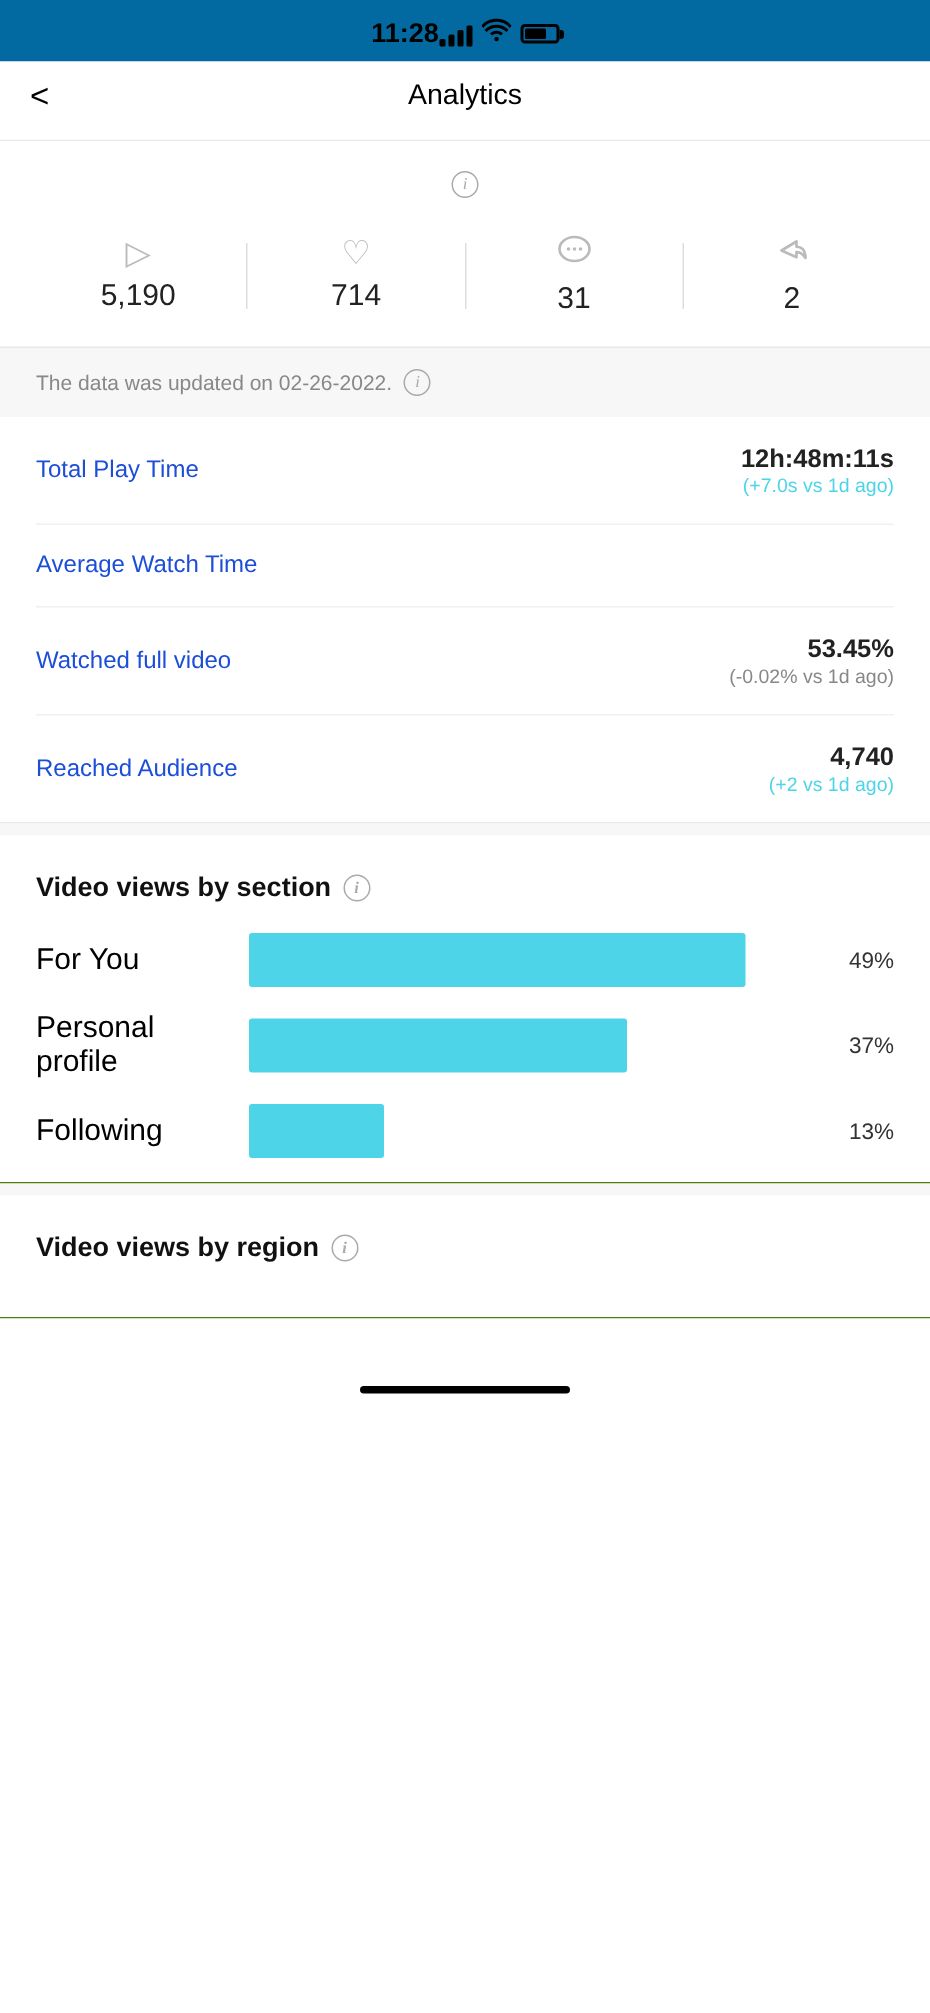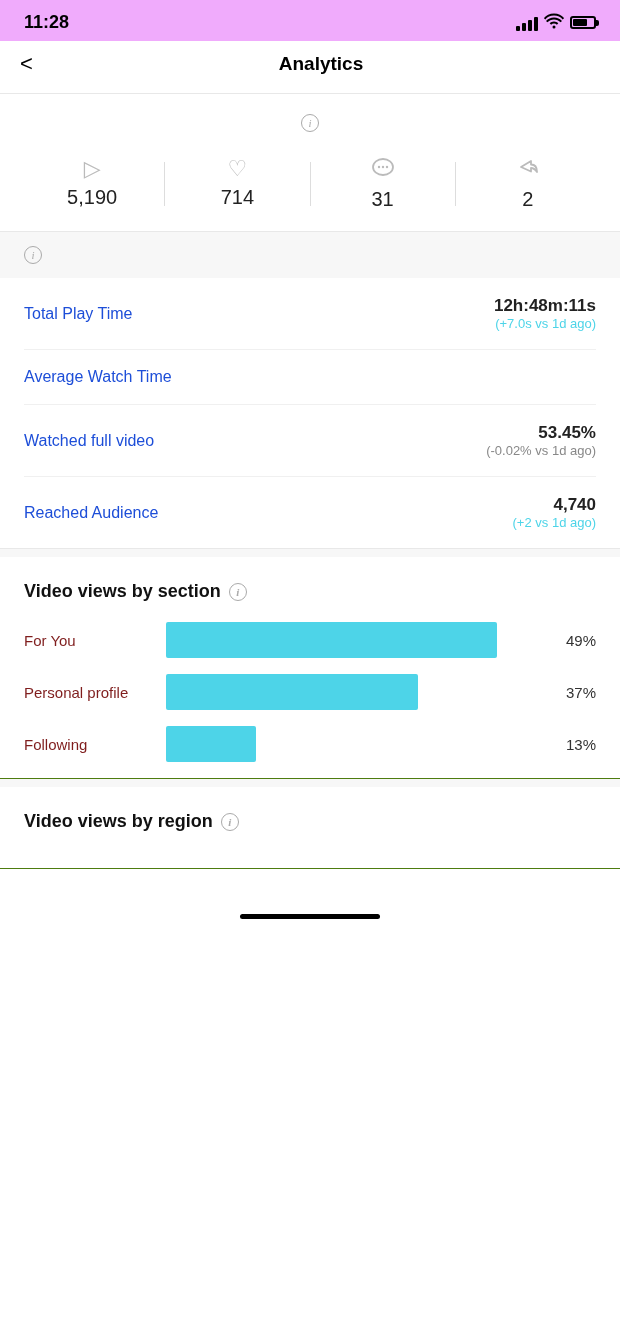--- a/index.html
+++ b/index.html
@@ -8,24 +8,24 @@
       font-family: -apple-system, BlinkMacSystemFont, 'Helvetica Neue', Arial, sans-serif;
       background: #fff;
       width: 620px;
       min-height: 1342px;
       overflow-x: hidden;
     }
 
     
     .status-bar {
       display: flex;
-      justify-content: space-between;
+      justify-content: center;
       align-items: center;
       padding: 12px 24px 8px 24px;
-      background: #f0abfc;
+      background: #0369a1;
     }
     .status-time {
       font-size: 18px;
       font-weight: 700;
       color: #000;
     }
     .status-icons {
       display: flex;
       align-items: center;
       gap: 6px;
@@ -85,23 +85,22 @@
       font-size: 22px;
       color: #000;
       cursor: pointer;
       font-weight: 300;
     }
     .header-title {
       position: absolute;
       left: 50%;
       transform: translateX(-50%);
       font-size: 19px;
-      font-weight: 700;
+      font-weight: 400;
       color: #000;
-      margin-left: 11px;
     }
 
     
     .divider {
       height: 1px;
       background: #e8e8e8;
       margin: 0;
     }
 
     
@@ -233,22 +232,22 @@
       display: flex;
       flex-direction: column;
       gap: 16px;
     }
     .bar-row {
       display: flex;
       align-items: center;
       gap: 12px;
     }
     .bar-label {
-      font-size: 15px;
-      color: #7f1d1d;
+      font-size: 20px;
+      color: #000000;
       width: 130px;
       flex-shrink: 0;
     }
     .bar-container {
       flex: 1;
       position: relative;
       height: 36px;
       display: flex;
       align-items: center;
     }
@@ -335,20 +334,21 @@
     <span class="stat-icon">
       <svg width="24" height="22" viewBox="0 0 24 22">
         <path d="M5 11 L15 5 L15 8.5 C19 8.5 21 11 21 16 C19 13 17 12 15 12 L15 15.5 Z" fill="none" stroke="#bbb" stroke-width="1.8" stroke-linejoin="round"></path>
       </svg>
     </span>
     <span class="stat-value">2</span>
   </div>
 </div>
 
 <div class="update-notice">
+  <span class="update-text">The data was updated on 02-26-2022.</span>
   <span class="info-circle">i</span>
 </div>
 
 <div class="metrics-section">
   <div class="metric-row">
     <span class="metric-label">Total Play Time</span>
     <div class="metric-value-container">
       <span class="metric-value">12h:48m:11s</span>
       <span class="metric-change positive">(+7.0s vs 1d ago)</span>
     </div>

